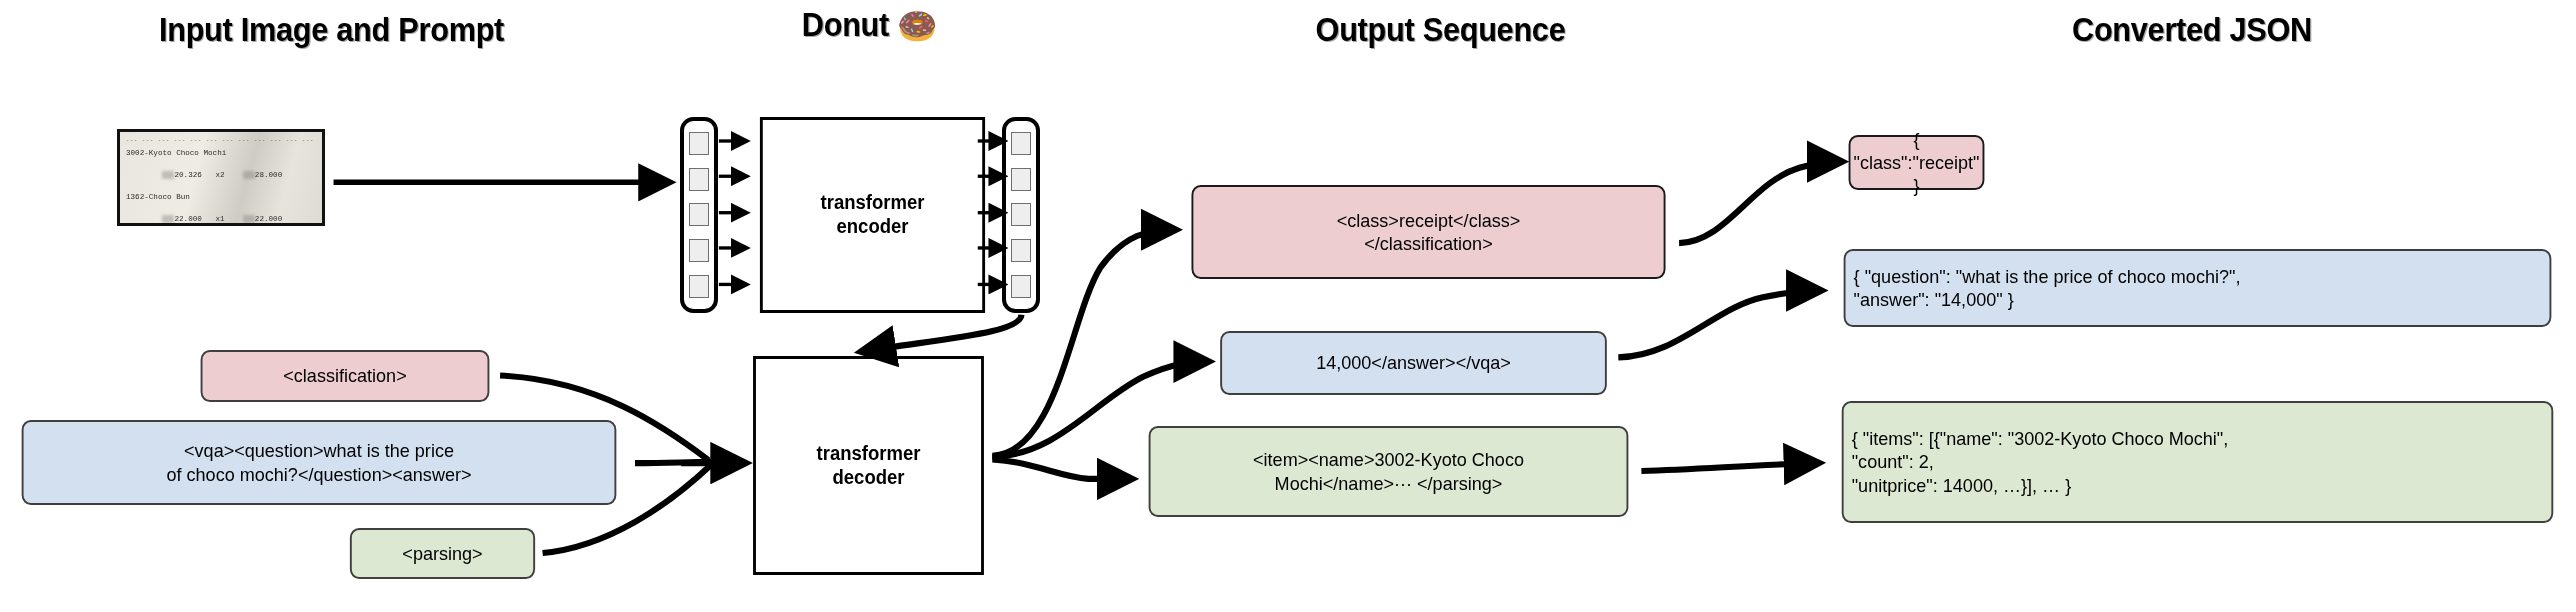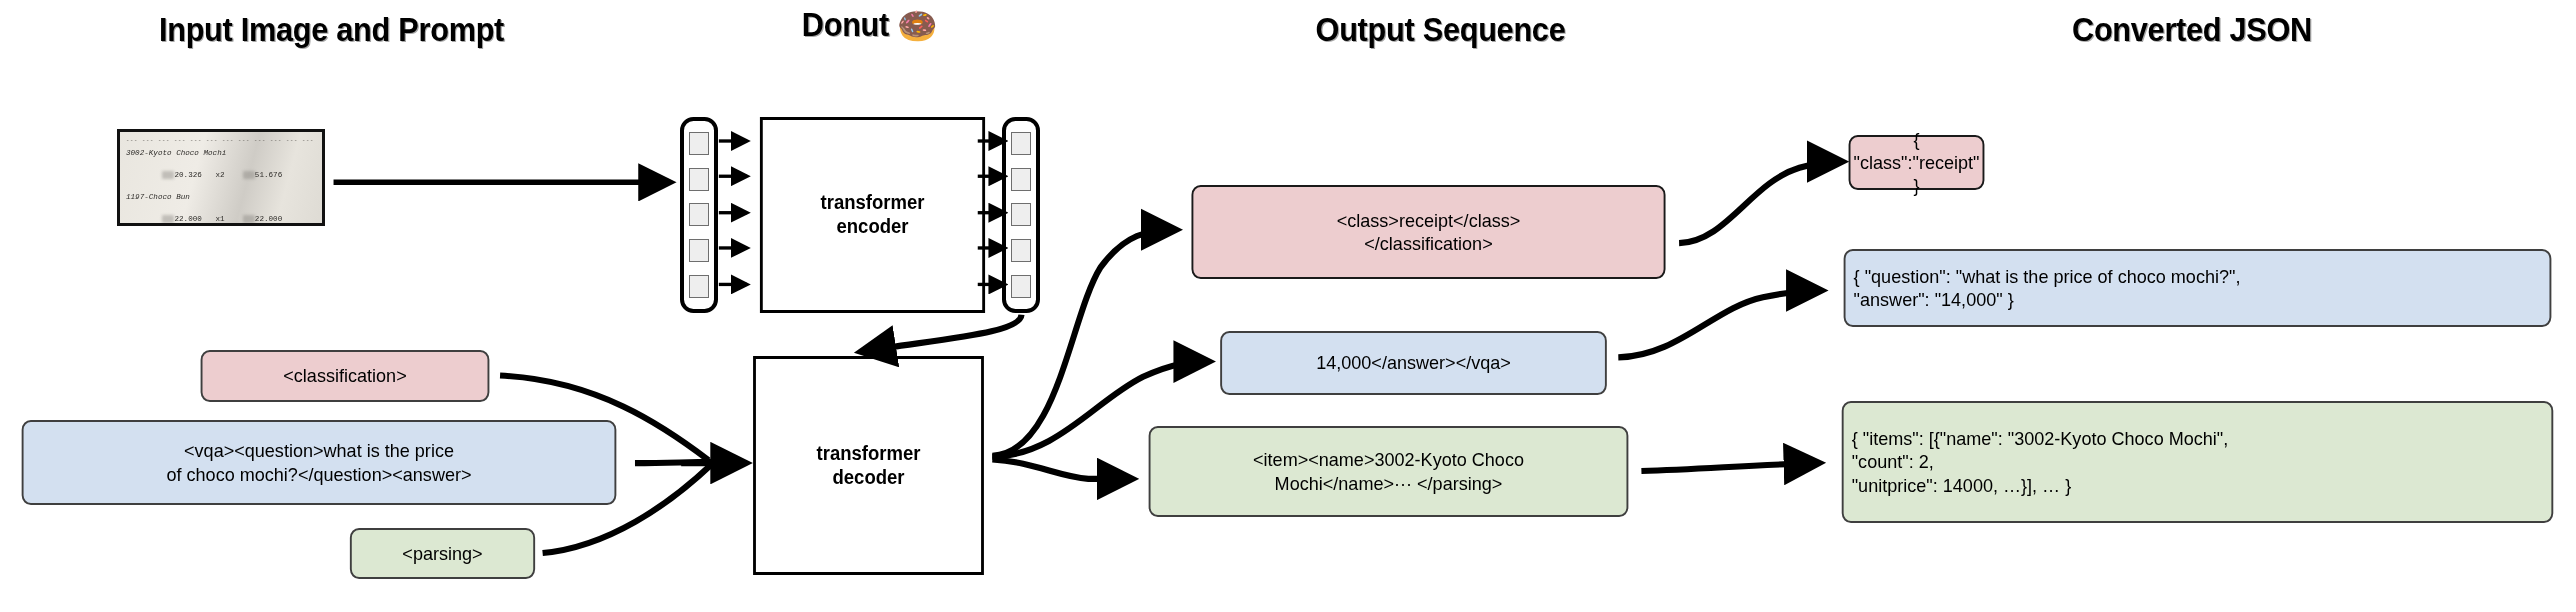--- a/index.html
+++ b/index.html
@@ -34,21 +34,21 @@
     position:absolute;left:117px;top:129px;width:208px;height:97px;
     border:3.6px solid #111;
     background:linear-gradient(105deg,#e9e6df 0%,#efece6 38%,#cfccc6 62%,#e7e4dd 80%,#dedbd4 100%);
     box-sizing:border-box;
     overflow:hidden;
   }
   .rc-inner{position:absolute;inset:0;padding:4.9px 6px;box-sizing:border-box;
             font-family:"Liberation Mono", monospace;font-size:7.6px;color:#2e2c29;
             line-height:1.45;filter:blur(0.2px);}
   .rc-dash{font-size:5.5px;letter-spacing:0.7px;color:#55524d;overflow:hidden;white-space:nowrap;display:block;}
-  .rc-row{white-space:pre;display:block;font-style:italic;}
+  .rc-row{white-space:pre;display:block;}
   .rc-amt{display:block;white-space:pre;}
   .rc-blur{display:inline-block;width:12px;height:8px;background:rgba(120,118,112,0.38);
            filter:blur(1.5px);vertical-align:-1.2px;border-radius:1.2px;}
 
   
   .pill{
     position:absolute;
     box-sizing:border-box;
     border-radius:9.7px;
     border:2.4px solid #3f3f3f;
@@ -110,24 +110,24 @@
 
   <div class="col-title" id="title-json">Converted JSON</div>
 
   <div id="receipt">
     <div class="rc-inner">
       <span class="rc-dash">--- --- --- --- --- --- --- --- --- --- --- --- --- --- --- --- ---</span>
       <span style="display:block;height:3.6px"></span>
 
       <span class="rc-row">3002-Kyoto Choco Mochi</span>
       <span class="rc-amt">
-        <span class="rc-blur"></span><span>20.326</span>   <span>x2</span>    <span class="rc-blur"></span><span>51.676</span>
+        <span class="rc-blur"></span><span>20.326</span>   <span>x2</span>    <span class="rc-blur"></span><span>28.000</span>
       </span>
 
-      <span class="rc-row">1197-Choco Bun</span>
+      <span class="rc-row">1362-Choco Bun</span>
       <span class="rc-amt">
         <span class="rc-blur"></span><span>22.000</span>   <span>x1</span>    <span class="rc-blur"></span><span>22.000</span>
       </span>
 
     </div>
   </div>
 
   <div class="pill pink" style="left:193px;top:350px;width:304px;height:52px;">&lt;classification&gt;</div>
 
   <div class="pill blue" style="left:6px;top:420px;width:626px;height:85px;">&lt;vqa&gt;&lt;question&gt;what is the price

